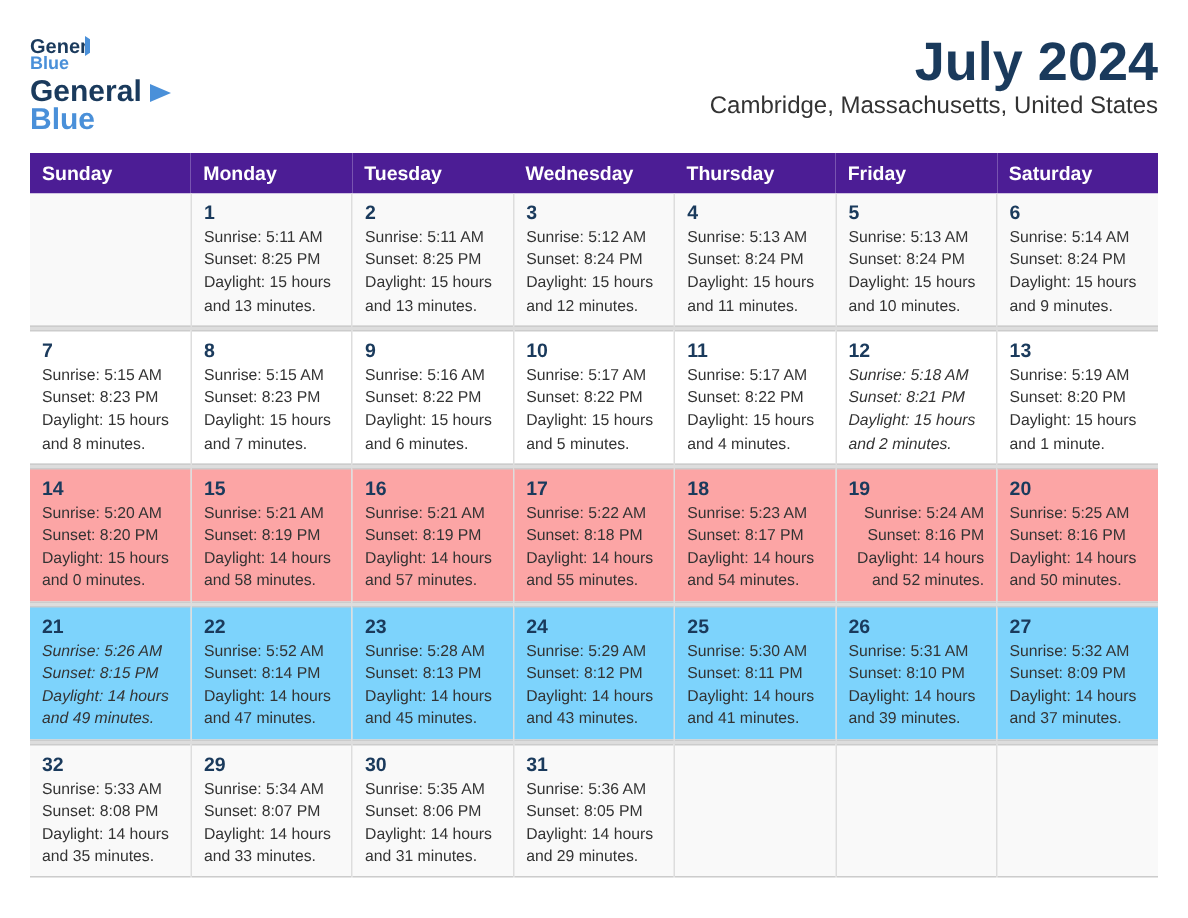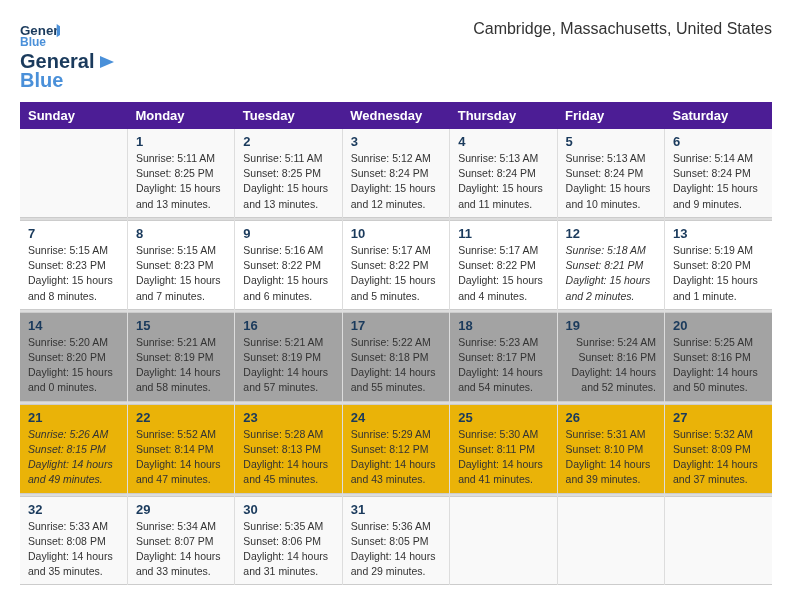--- a/index.html
+++ b/index.html
@@ -90,20 +90,21 @@
     </svg>
     <div style="display:flex; align-items:center; gap:0;">
       <span style="font-size:20px; font-weight:bold; color:#1a3a5c;">General</span>
       <svg width="22" height="16" viewBox="0 0 22 16" style="margin: 0 2px;">
         <polygon points="4,2 18,8 4,14" fill="#4a90d9"></polygon>
       </svg>
     </div>
     <span style="font-size:20px; font-weight:bold; color:#4a90d9; margin-top:-4px;">Blue</span>
   </div>
   <div class="title-block">
+    <h1>July 2024</h1>
     <h2>Cambridge, Massachusetts, United States</h2>
   </div>
 </div>
 
 <table>
   <thead>
     <tr>
     <th>Sunday</th>
         <th>Monday</th>
         <th>Tuesday</th>
@@ -209,21 +210,21 @@
           <span class="day-num">13</span>
           <div class="day-info" style="white-space: pre-line;">Sunrise: 5:19 AM
 Sunset: 8:20 PM
 Daylight: 15 hours
 and 1 minute.</div>
         </td>
       </tr>
       <tr style="background-color: rgb(221, 221, 221); height: 3px;">
         <td colspan="7" style="padding: 0px; height: 3px;"></td>
       </tr>
-      <tr style="background-color: #a3a3a3;">
+      <tr style="background-color: #fca5a5;">
         <td>
           <span class="day-num">14</span>
           <div class="day-info" style="white-space: pre-line;">Sunrise: 5:20 AM
 Sunset: 8:20 PM
 Daylight: 15 hours
 and 0 minutes.</div>
         </td>
         <td>
           <span class="day-num">15</span>
           <div class="day-info" style="white-space: pre-line;">Sunrise: 5:21 AM
@@ -263,21 +264,21 @@
           <span class="day-num">20</span>
           <div class="day-info" style="white-space: pre-line;">Sunrise: 5:25 AM
 Sunset: 8:16 PM
 Daylight: 14 hours
 and 50 minutes.</div>
         </td>
       </tr>
       <tr style="background-color: rgb(221, 221, 221); height: 3px;">
         <td colspan="7" style="padding: 0px; height: 3px;"></td>
       </tr>
-      <tr style="background-color: #eab308;">
+      <tr style="background-color: #7dd3fc;">
         <td>
           <span class="day-num">21</span>
           <div class="day-info" style="white-space: pre-line; font-style: italic;">Sunrise: 5:26 AM
 Sunset: 8:15 PM
 Daylight: 14 hours
 and 49 minutes.</div>
         </td>
         <td>
           <span class="day-num">22</span>
           <div class="day-info" style="white-space: pre-line;">Sunrise: 5:52 AM

